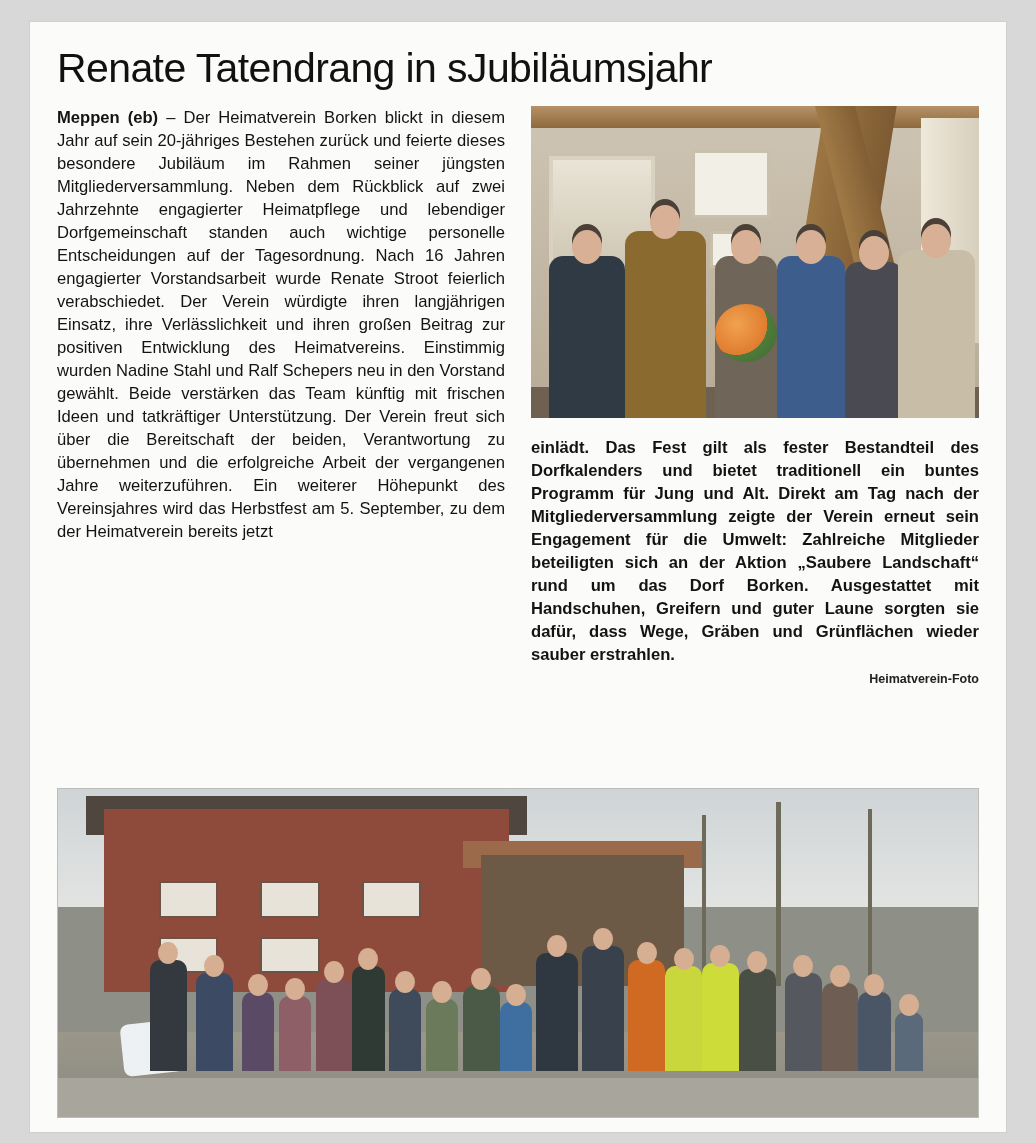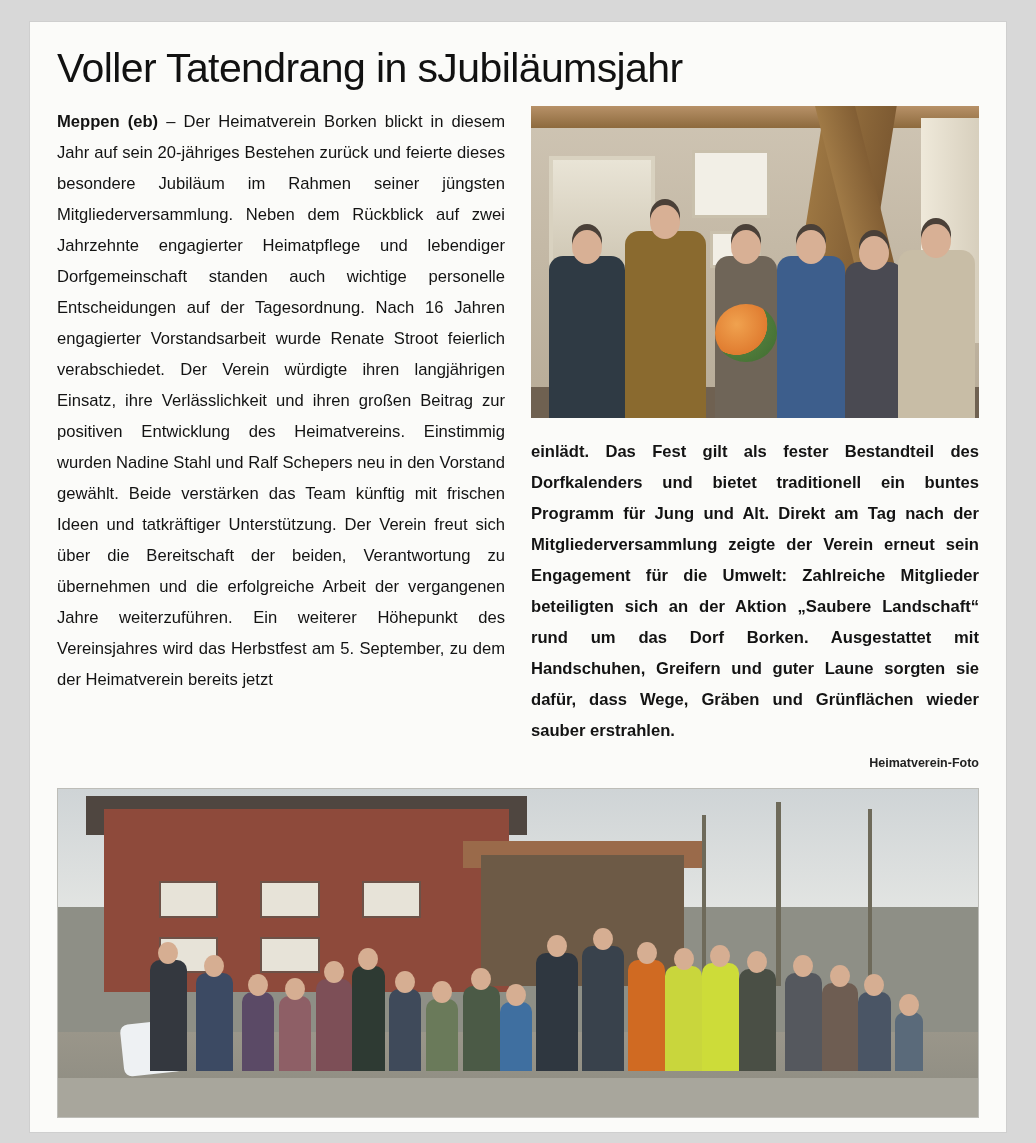--- a/index.html
+++ b/index.html
@@ -39,21 +39,21 @@
     white-space: nowrap;
   }
   .cols {
     position: relative;
     width: 922px;
   }
   .col {
     width: 448px;
     font-family: "Liberation Sans", sans-serif;
     font-size: 16.6px;
-    line-height: 31px;
+    line-height: 23px;
     color: #131313;
     text-align: justify;
     text-justify: inter-word;
     hyphens: manual;
   }
   .col-left {
     position: absolute;
     left: 0;
     top: 0;
   }
@@ -122,21 +122,21 @@
   .gperson { position:absolute; bottom:14%; border-radius:10px 10px 0 0; }
   .gperson .ghead { position:absolute; top:-18px; left:50%; transform:translateX(-50%); width:20px; height:22px; border-radius:50%; background:#d6ae92; }
   .bag { position:absolute; left:7%; bottom:13%; width:60px; height:52px; background:#eef1f3; border-radius:8px; transform:rotate(-6deg); }
 </style>
 </head>
 <body>
 
 <div class="page">
   <div class="inner">
 
-    <h1 class="headline">Voller Tatendrang in sJubiläumsjahr</h1>
+    <h1 class="headline">Renate Tatendrang in sJubiläumsjahr</h1>
 
     <div class="cols">
 
       <div class="topphoto">
         <div class="ph">
           <div class="room-wall"></div>
           <div class="room-beam b3"></div>
           <div class="room-beam b1"></div>
           <div class="room-beam b2"></div>
           <div class="room-window"></div>

